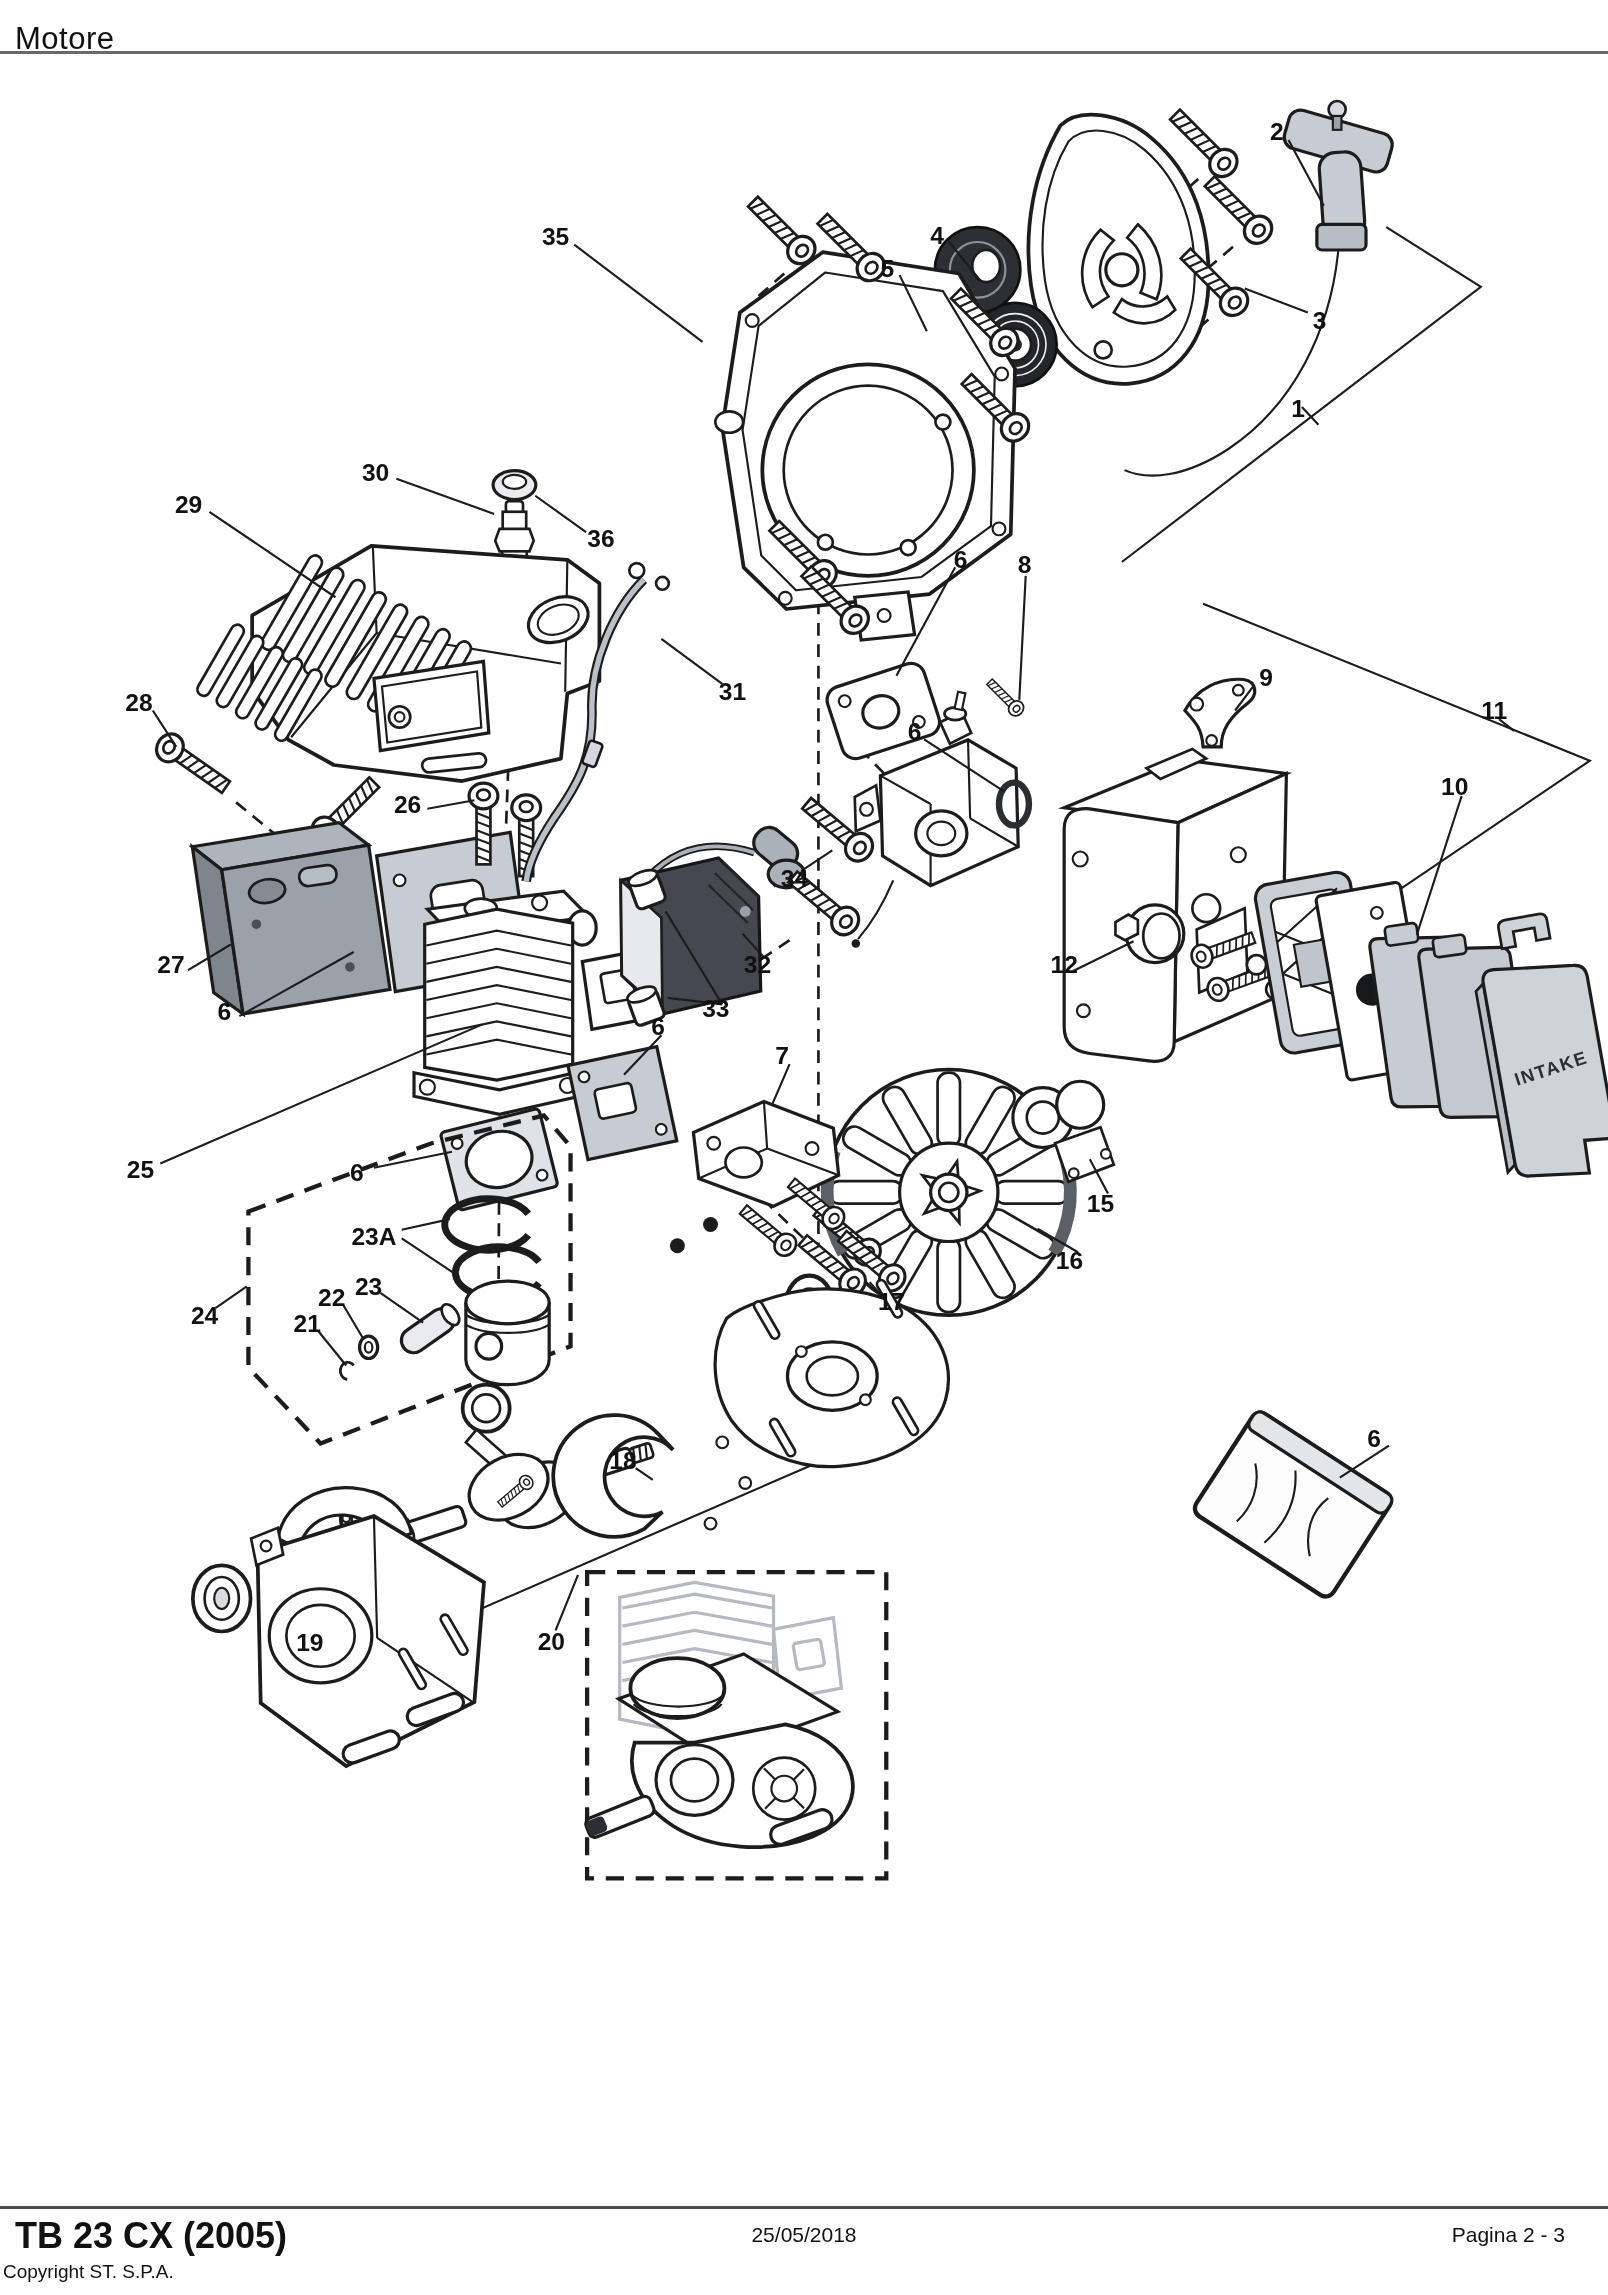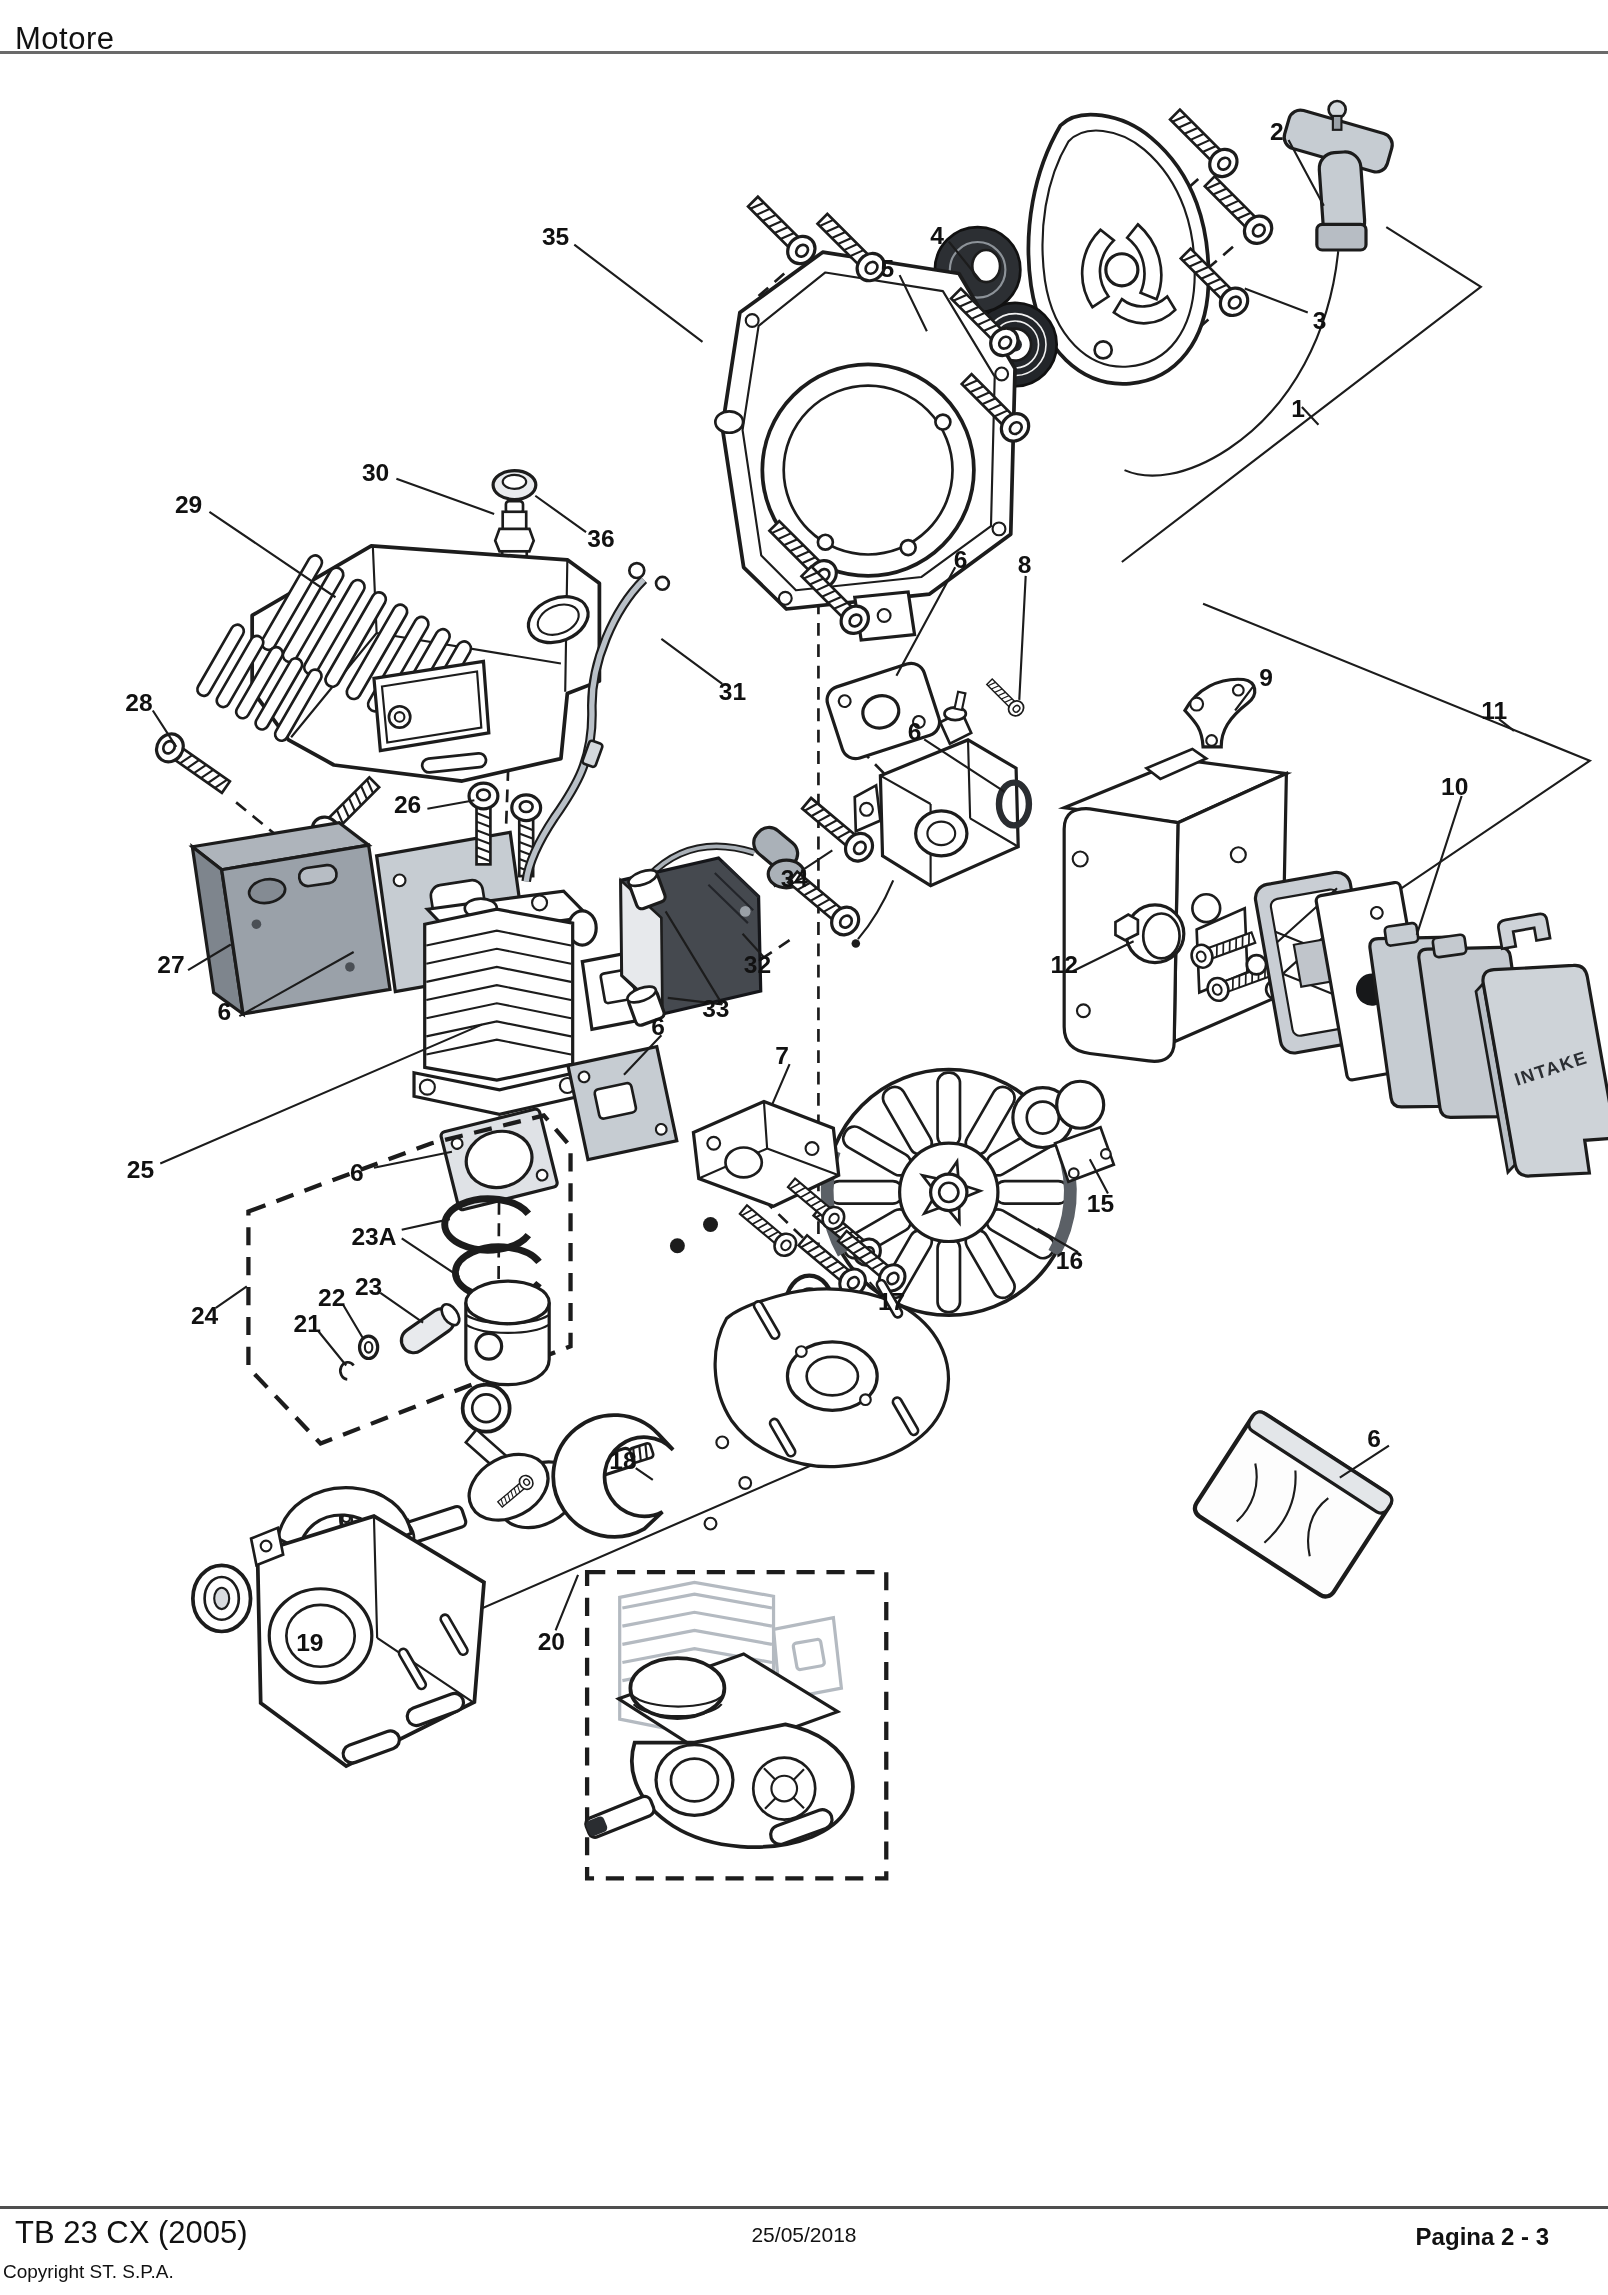--- a/index.html
+++ b/index.html
@@ -1,22 +1,22 @@
 <!DOCTYPE html>
 <html style="font-size:8.5px"><head>
 <meta charset="utf-8">
 <style>
   html,body{margin:0;padding:0;background:#fff;}
   body{width:1608px;height:2295px;position:relative;font-family:"Liberation Sans",sans-serif;color:#111;}
   .page-title{position:absolute;left:15px;top:21px;font-size:31px;font-weight:400;letter-spacing:0.5px;}
   .top-rule{position:absolute;left:0;top:51px;width:1608px;height:2.7px;background:#6a6a6a;}
   .bottom-rule{position:absolute;left:0;top:2206px;width:1608px;height:3.2px;background:#4f4f4f;}
-  .model{position:absolute;left:15px;top:2215px;font-size:31px;}
+  .model{position:absolute;left:15px;top:2215px;font-size:36px;font-weight:bold;}
   .date{position:absolute;left:0;top:2223px;width:1608px;text-align:center;font-size:21px;}
-  .pagenum{position:absolute;right:59px;top:2223px;font-size:24px;font-weight:bold;}
+  .pagenum{position:absolute;right:43px;top:2223px;font-size:21px;}
   .copyright{position:absolute;left:3px;top:2261px;font-size:19px;}
   svg{position:absolute;left:0;top:0;}
   .ln{stroke:#1c1c1c;fill:none;stroke-width:4;}
   .callout{font-size:46px;font-weight:700;fill:#111;text-anchor:middle;}
   .intake{font-size:34px;font-weight:700;fill:#2b2e33;letter-spacing:3px;text-anchor:middle;}
   .dashed{stroke:#1c1c1c;fill:none;stroke-width:5;stroke-dasharray:24 16;}
   .box-dash{stroke:#1c1c1c;fill:none;stroke-width:8;stroke-dasharray:34 22;}
   .w{fill:#fff;stroke:#1c1c1c;}
   .g1{fill:#c6ccd2;stroke:#1c1c1c;}
 </style>

